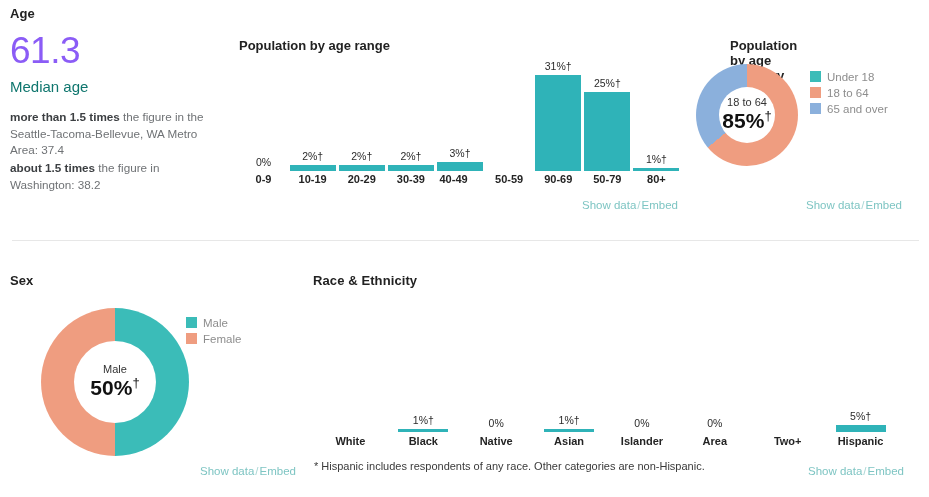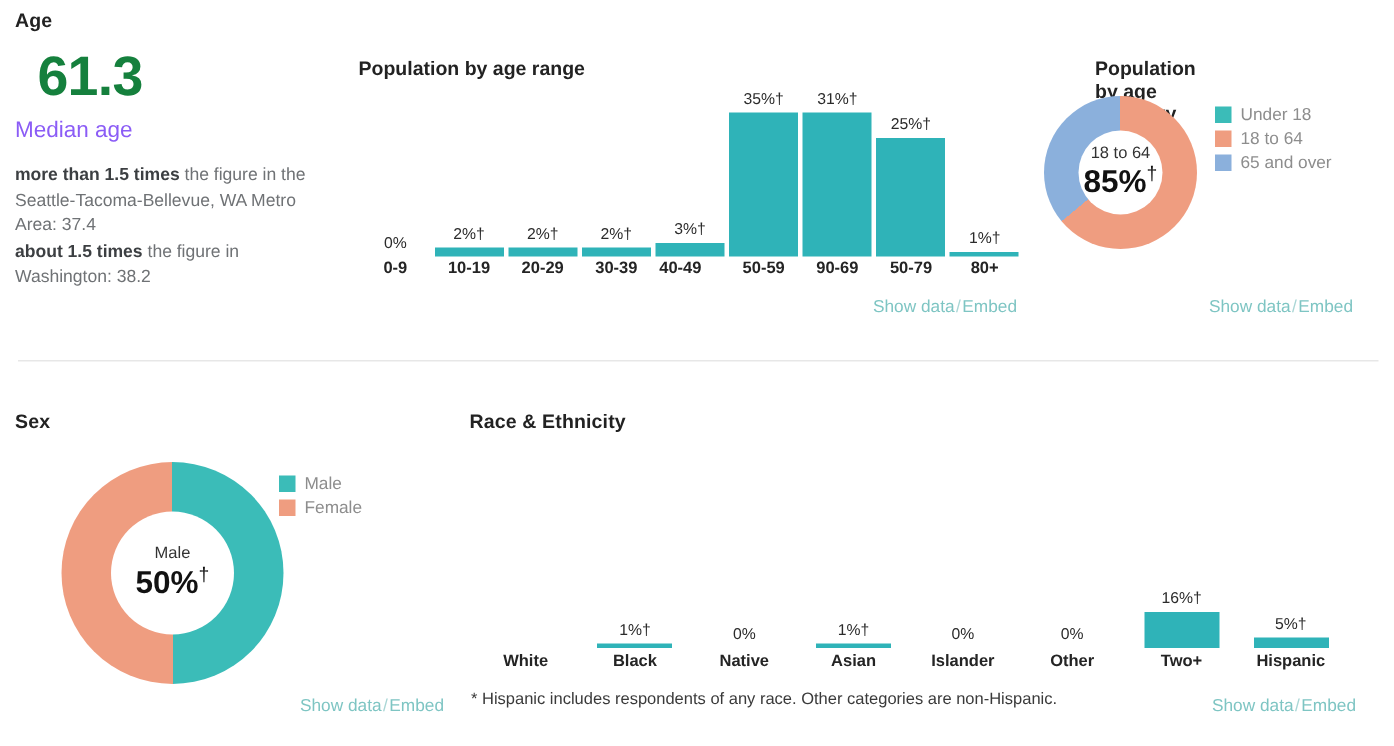--- a/index.html
+++ b/index.html
@@ -27,27 +27,27 @@
     position: absolute;
     font-size: 11.5px; color: #7ec5c3;
     white-space: nowrap;
   }
   .showdata .sep { color: #a9d6d5; padding: 0 1px; }
   .showdata span { cursor: pointer; }
 
   
   #age-title { left: 10px; top: 6px; }
   .big-stat {
-    position: absolute; left: 25px; top: 32px;
-    font-size: 37px; font-weight: bold; color: #15803d;
+    position: absolute; left: 10px; top: 32px;
+    font-size: 37px; font-weight: normal; color: #8b5cf6;
     letter-spacing: -0.5px; line-height: 1;
   }
   .stat-label {
     position: absolute; left: 10px; top: 78px;
-    font-size: 15px; color: #8b5cf6;
+    font-size: 15px; color: #0f766e;
   }
   .compare {
     position: absolute; left: 10px; width: 216px;
     font-size: 11.7px; line-height: 16.5px; color: #6f7275;
   }
   .compare b { color: #3c3f42; font-weight: bold; }
   #cmp1 { top: 109px; }
   #cmp2 { top: 160px; }
 
   
@@ -143,24 +143,20 @@
           <div class="bar-val">2%†</div>
           <div class="bar-rect" style="height: 6.34286px; background: rgb(47, 179, 184);"></div>
         </div>
         <div class="bar-col" style="left: 148.833px; width: 46.1111px; height: 111px;">
           <div class="bar-val">2%†</div>
           <div class="bar-rect" style="height: 6.34286px; background: rgb(47, 179, 184);"></div>
         </div>
         <div class="bar-col" style="left: 197.944px; width: 46.1111px; height: 111px;">
           <div class="bar-val">3%†</div>
           <div class="bar-rect" style="height: 9.51429px; background: rgb(47, 179, 184);"></div>
-        </div>
-        <div class="bar-col" style="left: 247.056px; width: 46.1111px; height: 111px;">
-          <div class="bar-val">35%†</div>
-          <div class="bar-rect" style="height: 111px; background: rgb(47, 179, 184);"></div>
         </div>
         <div class="bar-col" style="left: 296.167px; width: 46.1111px; height: 111px;">
           <div class="bar-val">31%†</div>
           <div class="bar-rect" style="height: 98.3143px; background: rgb(47, 179, 184);"></div>
         </div>
         <div class="bar-col" style="left: 345.278px; width: 46.1111px; height: 111px;">
           <div class="bar-val">25%†</div>
           <div class="bar-rect" style="height: 79.2857px; background: rgb(47, 179, 184);"></div>
         </div>
         <div class="bar-col" style="left: 394.389px; width: 46.1111px; height: 111px;">
@@ -256,37 +252,33 @@
           <div class="bar-rect" style="height: 3.5px; background: rgb(47, 179, 184);"></div>
         </div>
         <div class="bar-col" style="left: 303px; width: 49.875px; height: 114px;">
           <div class="bar-val">0%</div>
           <div class="bar-rect" style="height: 0px; background: transparent;"></div>
         </div>
         <div class="bar-col" style="left: 375.875px; width: 49.875px; height: 114px;">
           <div class="bar-val">0%</div>
           <div class="bar-rect" style="height: 0px; background: transparent;"></div>
         </div>
-        <div class="bar-col" style="left: 448.75px; width: 49.875px; height: 114px;">
-          <div class="bar-val">16%†</div>
-          <div class="bar-rect" style="height: 23.6883px; background: rgb(47, 179, 184);"></div>
-        </div>
         <div class="bar-col" style="left: 521.625px; width: 49.875px; height: 114px;">
           <div class="bar-val">5%†</div>
           <div class="bar-rect" style="height: 7.4026px; background: rgb(47, 179, 184);"></div>
         </div>
       </div>
   </div>
   <div id="cats-race">
       <div class="bar-cat" style="left: 314px; top: 435px; width: 72.875px;">White</div>
       <div class="bar-cat" style="left: 386.875px; top: 435px; width: 72.875px;">Black</div>
       <div class="bar-cat" style="left: 459.75px; top: 435px; width: 72.875px;">Native</div>
       <div class="bar-cat" style="left: 532.625px; top: 435px; width: 72.875px;">Asian</div>
       <div class="bar-cat" style="left: 605.5px; top: 435px; width: 72.875px;">Islander</div>
-      <div class="bar-cat" style="left: 678.375px; top: 435px; width: 72.875px;">Other</div>
+      <div class="bar-cat" style="left: 678.375px; top: 435px; width: 72.875px;">Area</div>
       <div class="bar-cat" style="left: 751.25px; top: 435px; width: 72.875px;">Two+</div>
       <div class="bar-cat" style="left: 824.125px; top: 435px; width: 72.875px;">Hispanic</div>
     </div>
 
   <div class="footnote">* Hispanic includes respondents of any race. Other categories are non-Hispanic.</div>
 
   <div class="showdata" style="left:808px; top:465px;">
     <span>Show data</span><span class="sep">/</span><span>Embed</span>
   </div>
 

